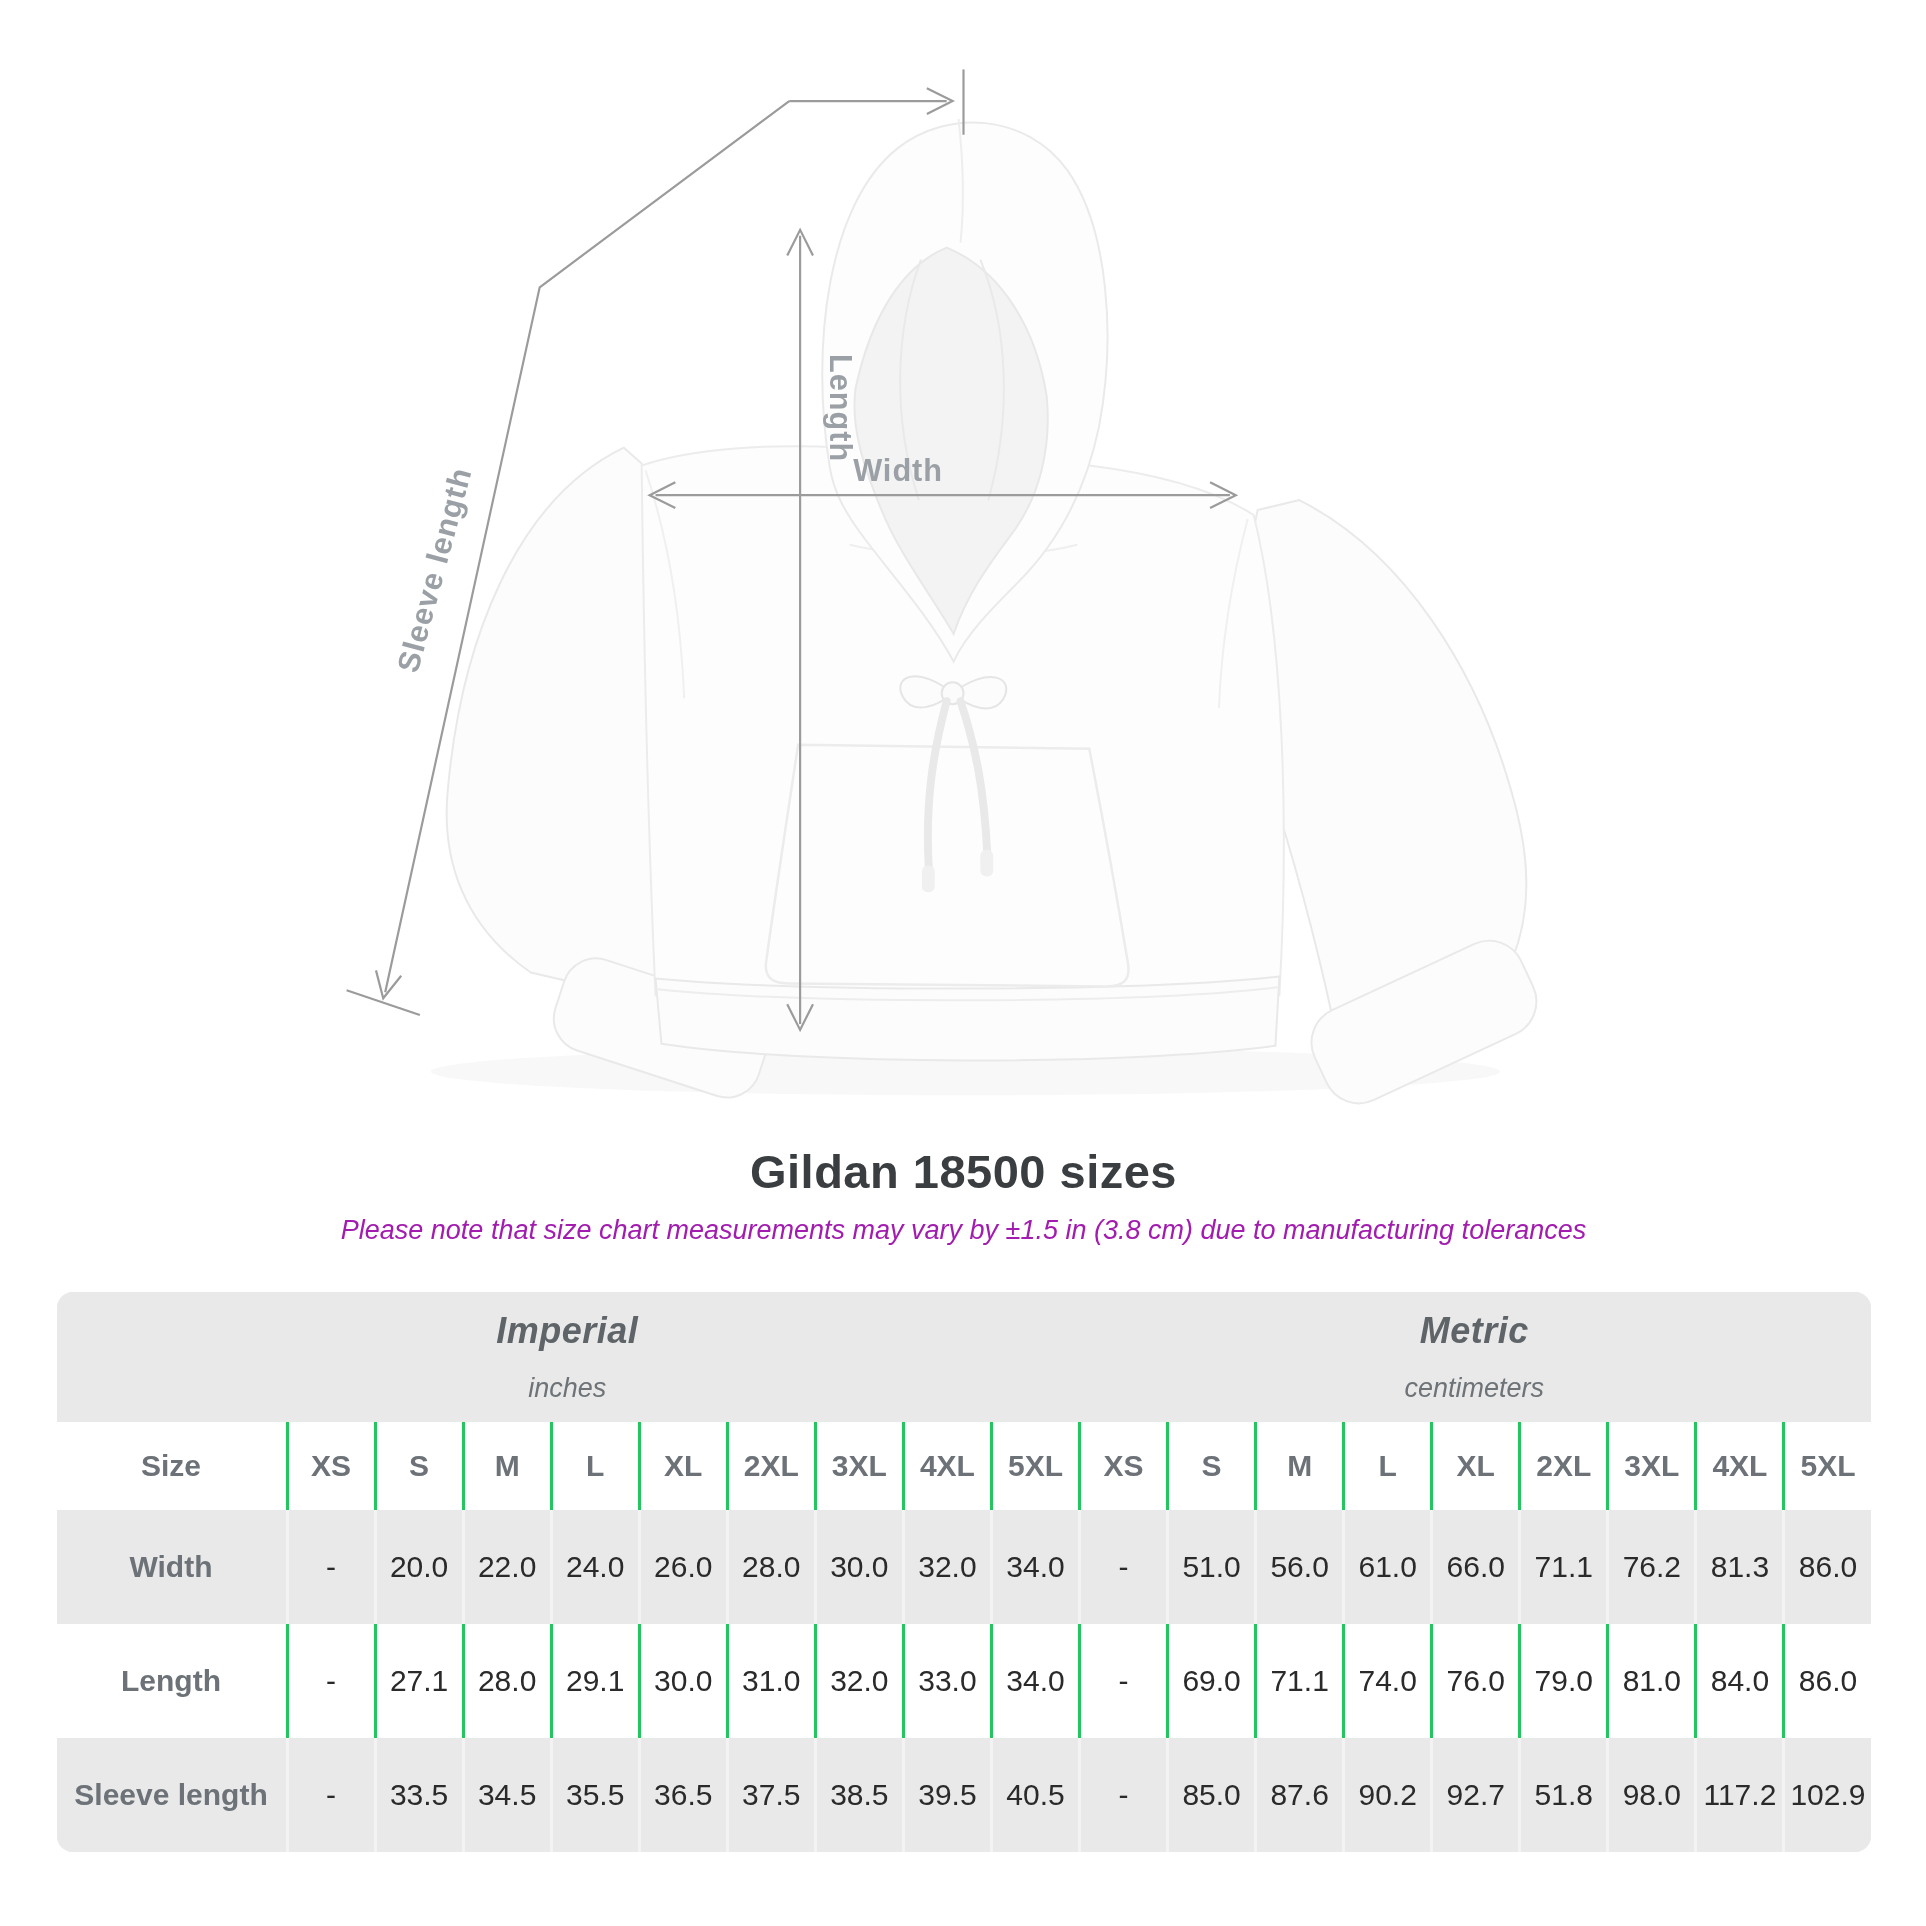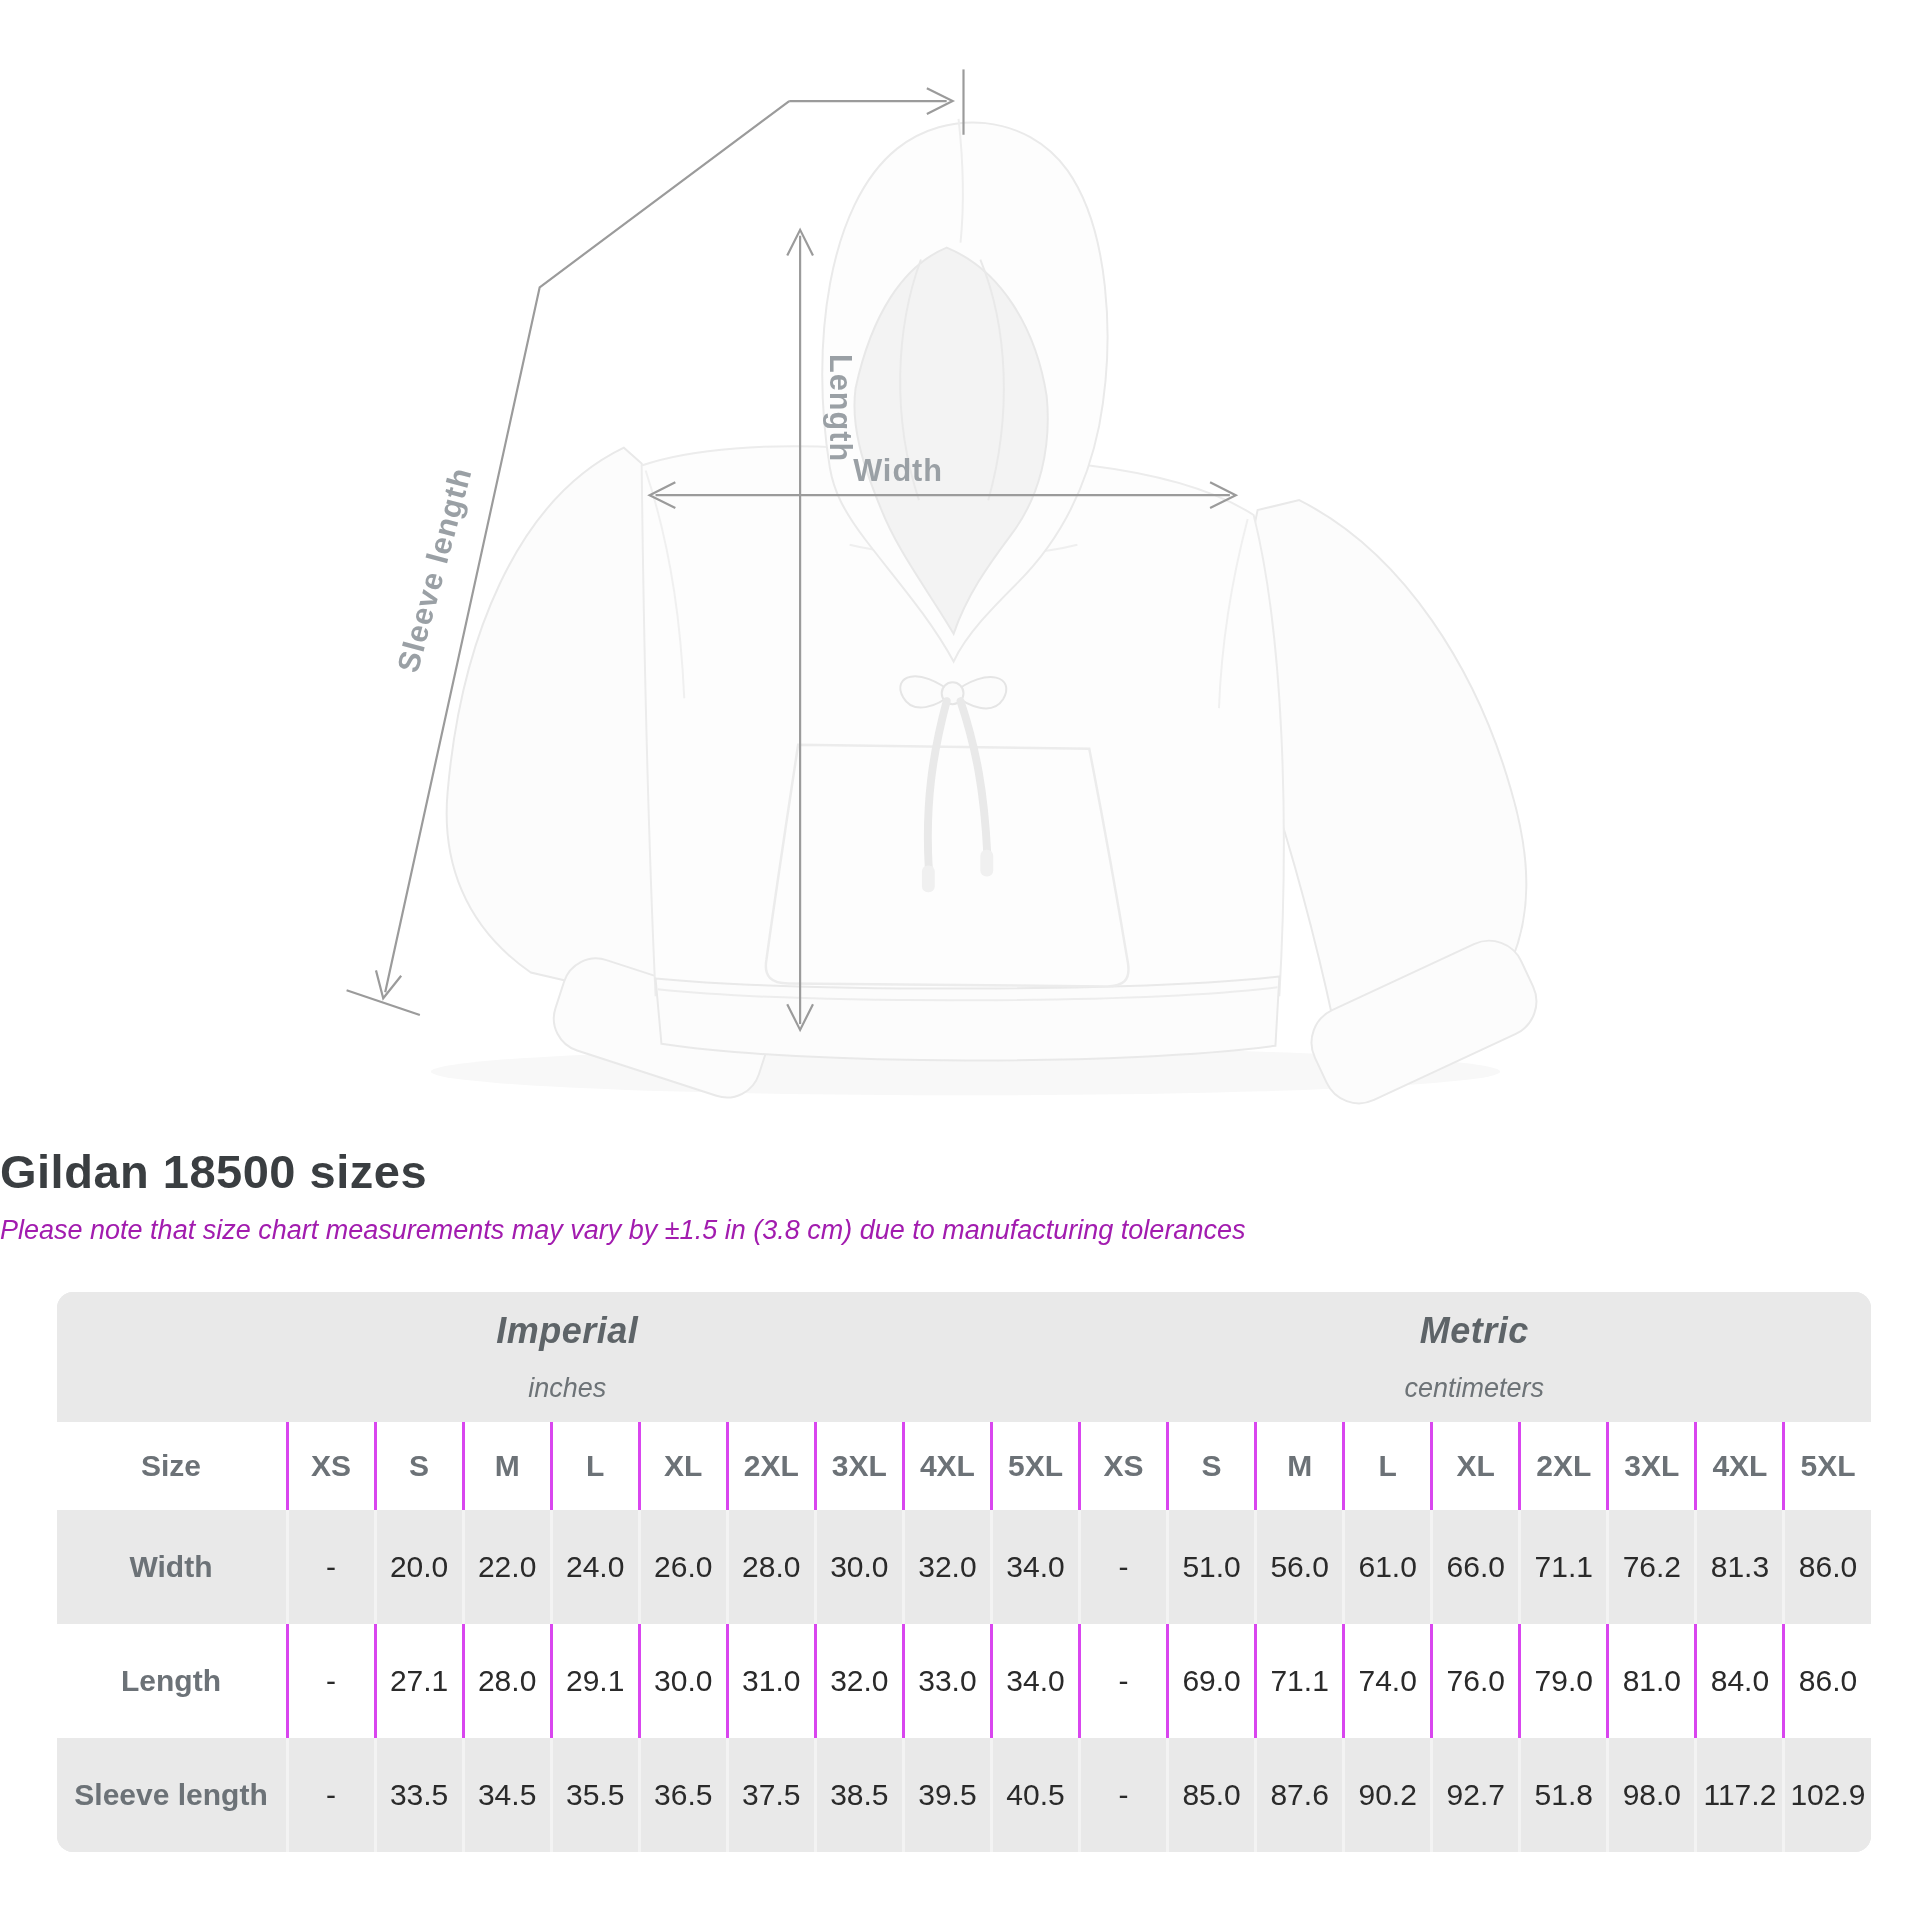--- a/index.html
+++ b/index.html
@@ -9,21 +9,21 @@
     overflow:hidden;
   }
   
   .diagram{position:relative;width:1927px;height:1134px;}
   .diagram svg{display:block;}
   .dlabel{
     fill:#9aa0a5;font-weight:bold;font-size:31px;letter-spacing:1px;
     font-family:"Liberation Sans",sans-serif;
   }
   
-  .title-block{text-align:left;padding-top:10px;}
+  .title-block{text-align:center;padding-top:10px;}
   .page-title{
     margin:0;font-size:47px;font-weight:bold;color:#3a3e41;letter-spacing:0.5px;
   }
   .page-subtitle{
     margin:16px 0 0;font-size:27px;font-style:italic;color:#a21caf;
   }
   
   .size-table{
     width:1814px;margin:46px auto 0;border-radius:16px;overflow:hidden;
     background:#e9e9e9;
@@ -35,21 +35,21 @@
   }
   .band{height:130px;background:#e9e9e9;flex-direction:column;gap:21px;}
   .gname{font-size:36px;font-weight:bold;font-style:italic;color:#5e6468;letter-spacing:0.5px;}
   .gunit{font-size:27px;font-style:italic;color:#6d7377;}
   .head{height:88px;background:#ffffff;font-size:30px;font-weight:bold;color:#6c7277;}
   .data{height:114px;font-size:30px;}
   .gray{background:#e9e9e9;}
   .white{background:#ffffff;}
   .rlabel{font-weight:bold;color:#6c7277;font-size:30px;}
   .dval{color:#2a2a2a;}
-  .sep-w{border-left:3px solid #d946ef;}
+  .sep-w{border-left:3px solid #22c55e;}
   .sep-g{border-left:3px solid #f3f3f3;}
 </style>
 </head>
 <body>
 
 <section class="diagram">
   <svg width="1927" height="1134" viewBox="0 0 1946 1145">
     <defs>
       <path id="chev" d="M-26 -13 L0 0 L-26 13" fill="none" stroke="#9b9b9b" stroke-width="2.2"></path>
     </defs>

